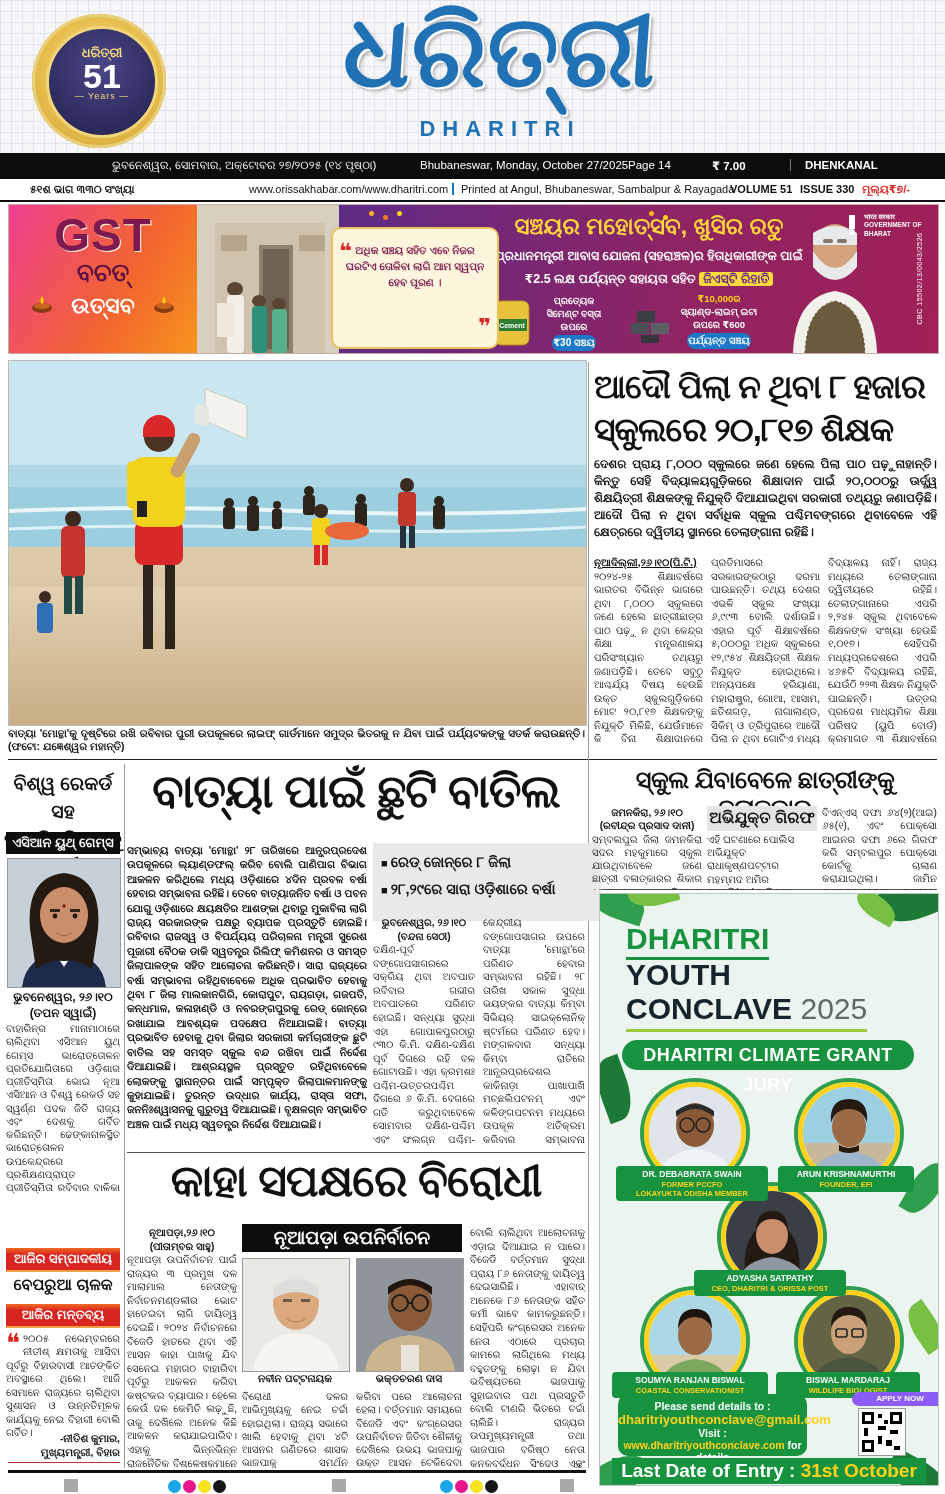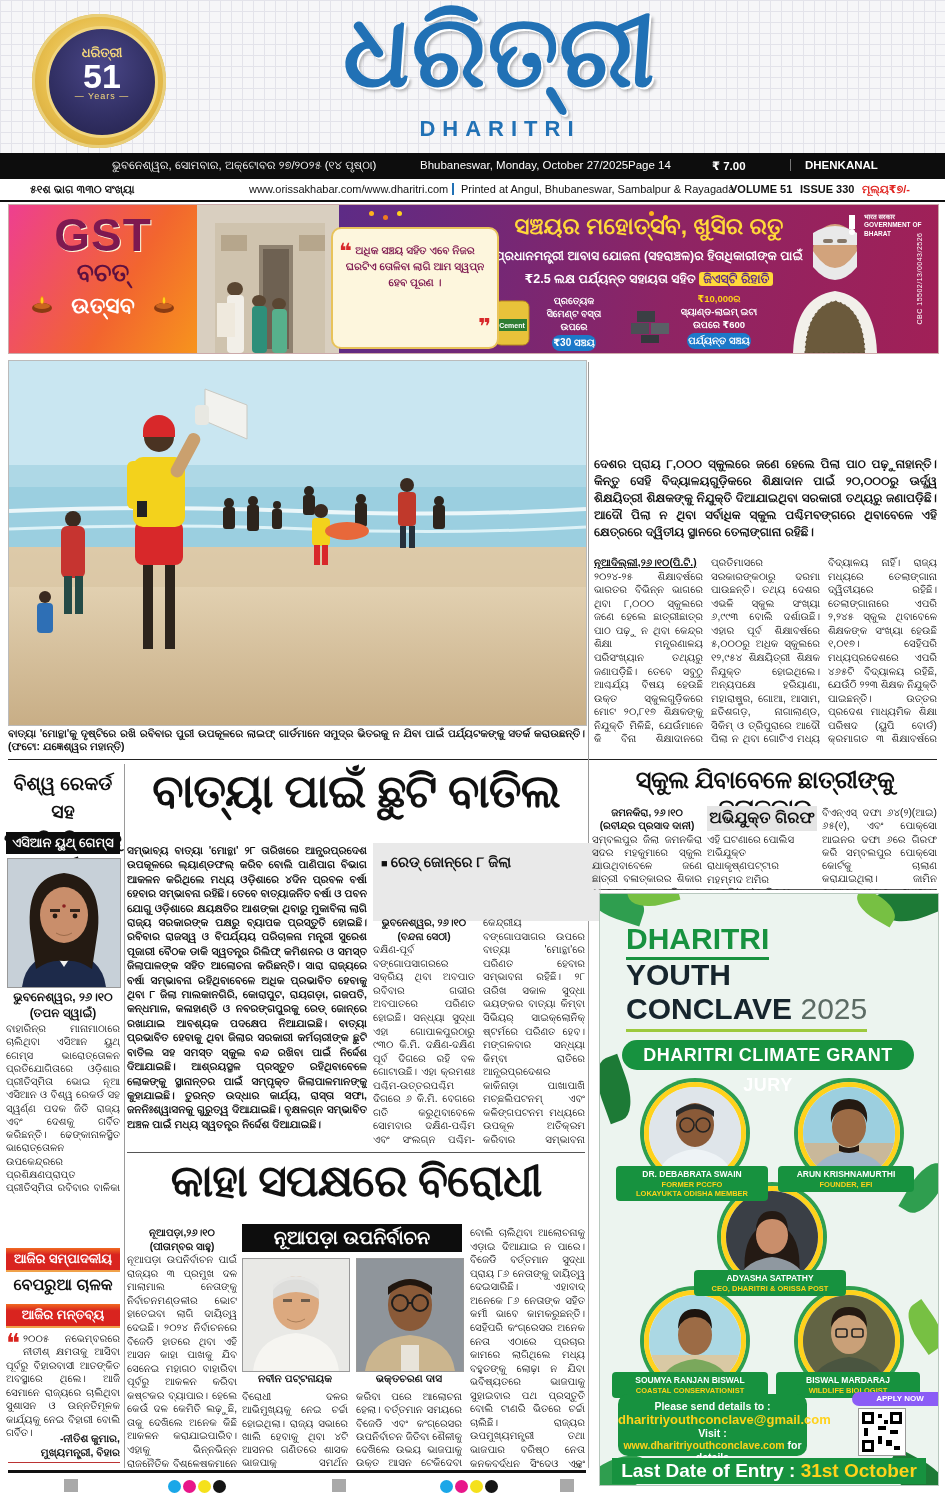--- a/index.html
+++ b/index.html
@@ -332,30 +332,35 @@
         <circle cx="150" cy="76" r="15" fill="#4a3322"></circle>
         <path d="M134 70 A16 16 0 0 1 166 70 L166 76 L134 76 Z" fill="#d8282a"></path>
         <polygon points="196,28 238,44 238,78 196,60" fill="#f2f2ee" stroke="#c9c9c2"></polygon>
         <rect x="186" y="44" width="14" height="20" rx="4" fill="#e8e8e2"></rect>
         <rect x="128" y="140" width="10" height="16" fill="#222"></rect>
       </g>
     </svg>
   </div>
   <div class="abs jt" id="caption">ବାତ୍ୟା 'ମୋନ୍ଥା'କୁ ଦୃଷ୍ଟିରେ ରଖି ରବିବାର ପୁରୀ ଉପକୂଳରେ ଲାଇଫ୍ ଗାର୍ଡମାନେ ସମୁଦ୍ର ଭିତରକୁ ନ ଯିବା ପାଇଁ ପର୍ଯ୍ୟଟକଙ୍କୁ ସତର୍କ କରାଉଛନ୍ତି। (ଫଟୋ: ଯଜ୍ଞେଶ୍ୱର ମହାନ୍ତି)</div>
 
+  <div class="abs t-head">
+    <div>ଆଦୌ ପିଲା ନ ଥିବା ୮ ହଜାର</div>
+    <div>ସ୍କୁଲରେ ୨୦,୮୧୭ ଶିକ୍ଷକ</div>
+  </div>
   <div class="abs jt ohid t-intro">ଦେଶର ପ୍ରାୟ ୮,୦୦୦ ସ୍କୁଲରେ ଜଣେ ହେଲେ ପିଲା ପାଠ ପଢ଼ୁନାହାନ୍ତି। କିନ୍ତୁ ସେହି ବିଦ୍ୟାଳୟଗୁଡ଼ିକରେ ଶିକ୍ଷାଦାନ ପାଇଁ ୨୦,୦୦୦ରୁ ଊର୍ଦ୍ଧ୍ୱ ଶିକ୍ଷୟିତ୍ରୀ ଶିକ୍ଷକଙ୍କୁ ନିଯୁକ୍ତି ଦିଆଯାଇଥିବା ସରକାରୀ ତଥ୍ୟରୁ ଜଣାପଡ଼ିଛି। ଆଦୌ ପିଲା ନ ଥିବା ସର୍ବାଧିକ ସ୍କୁଲ ପଶ୍ଚିମବଙ୍ଗରେ ଥିବାବେଳେ ଏହି କ୍ଷେତ୍ରରେ ଦ୍ୱିତୀୟ ସ୍ଥାନରେ ତେଲାଙ୍ଗାନା ରହିଛି।</div>
   <div class="abs jt ohid t-body">
     <span class="dl">ନୂଆଦିଲ୍ଲୀ,୨୬।୧୦(ପି.ଟି.)</span>
     <span> ୨୦୨୪-୨୫ ଶିକ୍ଷାବର୍ଷରେ ଭାରତର ବିଭିନ୍ନ ଭାଗରେ ଥିବା ୮,୦୦୦ ସ୍କୁଲରେ ଜଣେ ହେଲେ ଛାତ୍ରୀଛାତ୍ର ପାଠ ପଢ଼ୁ ନ ଥିବା କେନ୍ଦ୍ର ଶିକ୍ଷା ମନ୍ତ୍ରଣାଳୟ ପରିସଂଖ୍ୟାନ ତଥ୍ୟରୁ ଜଣାପଡ଼ିଛି। ତେବେ ସବୁଠୁ ଆଶ୍ଚର୍ଯ୍ୟ ବିଷୟ ହେଉଛି ଉକ୍ତ ସ୍କୁଲଗୁଡ଼ିକରେ ମୋଟ ୨୦,୮୧୭ ଶିକ୍ଷକଙ୍କୁ ନିଯୁକ୍ତି ମିଳିଛି, ଯେଉଁମାନେ କି ବିନା ଶିକ୍ଷାଦାନରେ ପ୍ରତିମାସରେ ସରକାରଙ୍କଠାରୁ ଦରମା ପାଉଛନ୍ତି। ତଥ୍ୟ ଦେଶର ଏଭଳି ସ୍କୁଲ ସଂଖ୍ୟା ୬,୯୯୩ ବୋଲି ଦର୍ଶାଉଛି। ଏହାର ପୂର୍ବ ଶିକ୍ଷାବର୍ଷରେ ୫,୦୦୦ରୁ ଅଧିକ ସ୍କୁଲରେ ୧୨,୯୫୪ ଶିକ୍ଷୟିତ୍ରୀ ଶିକ୍ଷକ ନିଯୁକ୍ତ ହୋଇଥିଲେ। ଅନ୍ୟପକ୍ଷେ ହରିୟାଣା, ମହାରାଷ୍ଟ୍ର, ଗୋଆ, ଆସାମ, ଛତିଶଗଡ଼, ନାଗାଲାଣ୍ଡ, ସିକିମ୍ ଓ ତ୍ରିପୁରାରେ ଆଦୌ ପିଲା ନ ଥିବା ଗୋଟିଏ ମଧ୍ୟ ବିଦ୍ୟାଳୟ ନାହିଁ। ରାଜ୍ୟ ମଧ୍ୟରେ ତେଲାଙ୍ଗାନା ଦ୍ୱିତୀୟରେ ରହିଛି। ତେଲାଙ୍ଗାନାରେ ଏପରି ୨,୨୪୫ ସ୍କୁଲ ଥିବାବେଳେ ଶିକ୍ଷକଙ୍କ ସଂଖ୍ୟା ହେଉଛି ୧,୦୧୭। ସେହିପରି ମଧ୍ୟପ୍ରଦେଶରେ ଏପରି ୪୬୫ଟି ବିଦ୍ୟାଳୟ ରହିଛି, ଯେଉଁଠି ୨୨୩ ଶିକ୍ଷକ ନିଯୁକ୍ତି ପାଇଛନ୍ତି। ଉତ୍ତର ପ୍ରଦେଶ ମାଧ୍ୟମିକ ଶିକ୍ଷା ପରିଷଦ (ୟୁପି ବୋର୍ଡ) କ୍ରମାଗତ ୩ ଶିକ୍ଷାବର୍ଷରେ ଆଦୌ ପିଲା ନାମ ଲେଖାଇ ନ ଥିବା ସ୍କୁଲଗୁଡ଼ିକର ଅନୁମୋଦନ ପ୍ରତ୍ୟାହାର କରିବାକୁ ଘୋଷଣା କରିଛି।</span>
     
   </div>
 
   <div class="abs cy-head">ବାତ୍ୟା ପାଇଁ ଛୁଟି ବାତିଲ</div>
   <div class="abs cy-bullets">
     <div>ରେଡ୍ ଜୋନ୍‌ରେ ୮ ଜିଲା</div>
+    <div>୨୮,୨୯ରେ ସାରା ଓଡ଼ିଶାରେ ବର୍ଷା</div>
   </div>
   <div class="abs jt ohid cy-lead">ସମ୍ଭାବ୍ୟ ବାତ୍ୟା 'ମୋନ୍ଥା' ୨୮ ତାରିଖରେ ଆନ୍ଧ୍ରପ୍ରଦେଶ ଉପକୂଳରେ ଲ୍ୟାଣ୍ଡଫଲ୍ କରିବ ବୋଲି ପାଣିପାଗ ବିଭାଗ ଆକଳନ କରିଥିଲେ ମଧ୍ୟ ଓଡ଼ିଶାରେ ୪ଦିନ ପ୍ରବଳ ବର୍ଷା ହେବାର ସମ୍ଭାବନା ରହିଛି। ତେବେ ବାତ୍ୟାଜନିତ ବର୍ଷା ଓ ପବନ ଯୋଗୁ ଓଡ଼ିଶାରେ କ୍ଷୟକ୍ଷତିର ଆଶଙ୍କା ଥିବାରୁ ମୁକାବିଲା ଲାଗି ରାଜ୍ୟ ସରକାରଙ୍କ ପକ୍ଷରୁ ବ୍ୟାପକ ପ୍ରସ୍ତୁତି ହୋଇଛି। ରବିବାର ରାଜସ୍ୱ ଓ ବିପର୍ଯ୍ୟୟ ପରିଚାଳନା ମନ୍ତ୍ରୀ ସୁରେଶ ପୂଜାରୀ ବୈଠକ ଡାକି ସ୍ୱତନ୍ତ୍ର ରିଲିଫ୍ କମିଶନର ଓ ସମସ୍ତ ଜିଲାପାଳଙ୍କ ସହିତ ଆଲୋଚନା କରିଛନ୍ତି। ସାରା ରାଜ୍ୟରେ ବର୍ଷା ସମ୍ଭାବନା ରହିଥିବାବେଳେ ଅଧିକ ପ୍ରଭାବିତ ହେବାକୁ ଥିବା ୮ ଜିଲା ମାଲକାନଗିରି, କୋରାପୁଟ, ରାୟଗଡ଼ା, ଗଜପତି, କନ୍ଧମାଳ, କଳାହାଣ୍ଡି ଓ ନବରଙ୍ଗପୁରକୁ ରେଡ୍ ଜୋନ୍‌ରେ ରଖାଯାଇ ଆବଶ୍ୟକ ପଦକ୍ଷେପ ନିଆଯାଇଛି। ବାତ୍ୟା ପ୍ରଭାବିତ ହେବାକୁ ଥିବା ଜିଲାର ସରକାରୀ କର୍ମଚାରୀଙ୍କ ଛୁଟି ବାତିଲ ସହ ସମସ୍ତ ସ୍କୁଲ ବନ୍ଦ ରଖିବା ପାଇଁ ନିର୍ଦ୍ଦେଶ ଦିଆଯାଇଛି। ଆଶ୍ରୟସ୍ଥଳ ପ୍ରସ୍ତୁତ ରହିଥିବାବେଳେ ଲୋକଙ୍କୁ ସ୍ଥାନାନ୍ତର ପାଇଁ ସମ୍ପୃକ୍ତ ଜିଲାପାଳମାନଙ୍କୁ କୁହାଯାଇଛି। ତୁରନ୍ତ ଉଦ୍ଧାର କାର୍ଯ୍ୟ, ରାସ୍ତା ସଫା, ଜନନିଃଶ୍ୱାସନକୁ ଗୁରୁତ୍ୱ ଦିଆଯାଇଛି। ବୃକ୍ଷଳଗ୍ନ ସମ୍ଭାବିତ ଅଞ୍ଚଳ ପାଇଁ ମଧ୍ୟ ସ୍ୱତନ୍ତ୍ର ନିର୍ଦ୍ଦେଶ ଦିଆଯାଇଛି।</div>
   <div class="abs jt ohid cy-cols">
     <span class="cy-sub">ଭୁବନେଶ୍ୱର, ୨୬।୧୦ (ବନ୍ଦନା ସେଠୀ)</span>
     <span>ଦକ୍ଷିଣ-ପୂର୍ବ ବଙ୍ଗୋପସାଗରରେ ସକ୍ରିୟ ଥିବା ଅବପାତ ରବିବାର ଗଭୀର ଅବପାତରେ ପରିଣତ ହୋଇଛି। ସନ୍ଧ୍ୟା ସୁଦ୍ଧା ଏହା ଗୋପାଳପୁରଠାରୁ ୯୩୦ କି.ମି. ଦକ୍ଷିଣ-ଦକ୍ଷିଣ ପୂର୍ବ ଦିଗରେ ରହି ବଳ ଗୋଟାଉଛି। ଏହା କ୍ରମଶଃ ପଶ୍ଚିମ-ଉତ୍ତରପଶ୍ଚିମ ଦିଗରେ ୬ କି.ମି. ବେଗରେ ଗତି କରୁଥିବାବେଳେ ସୋମବାର ଦକ୍ଷିଣ-ପଶ୍ଚିମ ଏବଂ ସଂଲଗ୍ନ ପଶ୍ଚିମ-କେନ୍ଦ୍ରୀୟ ବଙ୍ଗୋପସାଗର ଉପରେ ବାତ୍ୟା 'ମୋନ୍ଥା'ରେ ପରିଣତ ହେବାର ସମ୍ଭାବନା ରହିଛି। ୨୮ ତାରିଖ ସକାଳ ସୁଦ୍ଧା ଭୟଙ୍କର ବାତ୍ୟା କିମ୍ବା ସିଭିୟର୍ ସାଇକ୍ଲୋନିକ୍ ଷ୍ଟର୍ମରେ ପରିଣତ ହେବ। ମଙ୍ଗଳବାର ସନ୍ଧ୍ୟା କିମ୍ବା ରାତିରେ ଆନ୍ଧ୍ରପ୍ରଦେଶର କାକିନାଡ଼ା ପାଖାପାଖି ମଚ୍ଛଲିପଟନମ୍ ଏବଂ କଳିଙ୍ଗପଟନମ ମଧ୍ୟରେ ଉପକୂଳ ଅତିକ୍ରମ କରିବାର ସମ୍ଭାବନା ରହିଛି। ଏହି ସମୟରେ ଘଣ୍ଟାପ୍ରତି ପବନ ବେଗ ୯୦ରୁ ୧୦୦ କି.ମି. ରହିବ ବୋଲି ଆଞ୍ଚଳିକ ପାଣିପାଗ ବିଜ୍ଞାନ କେନ୍ଦ୍ର ନିର୍ଦ୍ଦେଶିକା ଡ. ମନୋରମା ମହାନ୍ତି କହିଛନ୍ତି। ୨୭, ୨୮ ଓ ୨୯ ତାରିଖରେ ରାଜ୍ୟରେ ପ୍ରବଳ</span>
     
   </div>
 
   <div class="abs nu-head">କାହା ସପକ୍ଷରେ ବିରୋଧୀ</div>
   <div class="abs jt ohid nu-col1">

